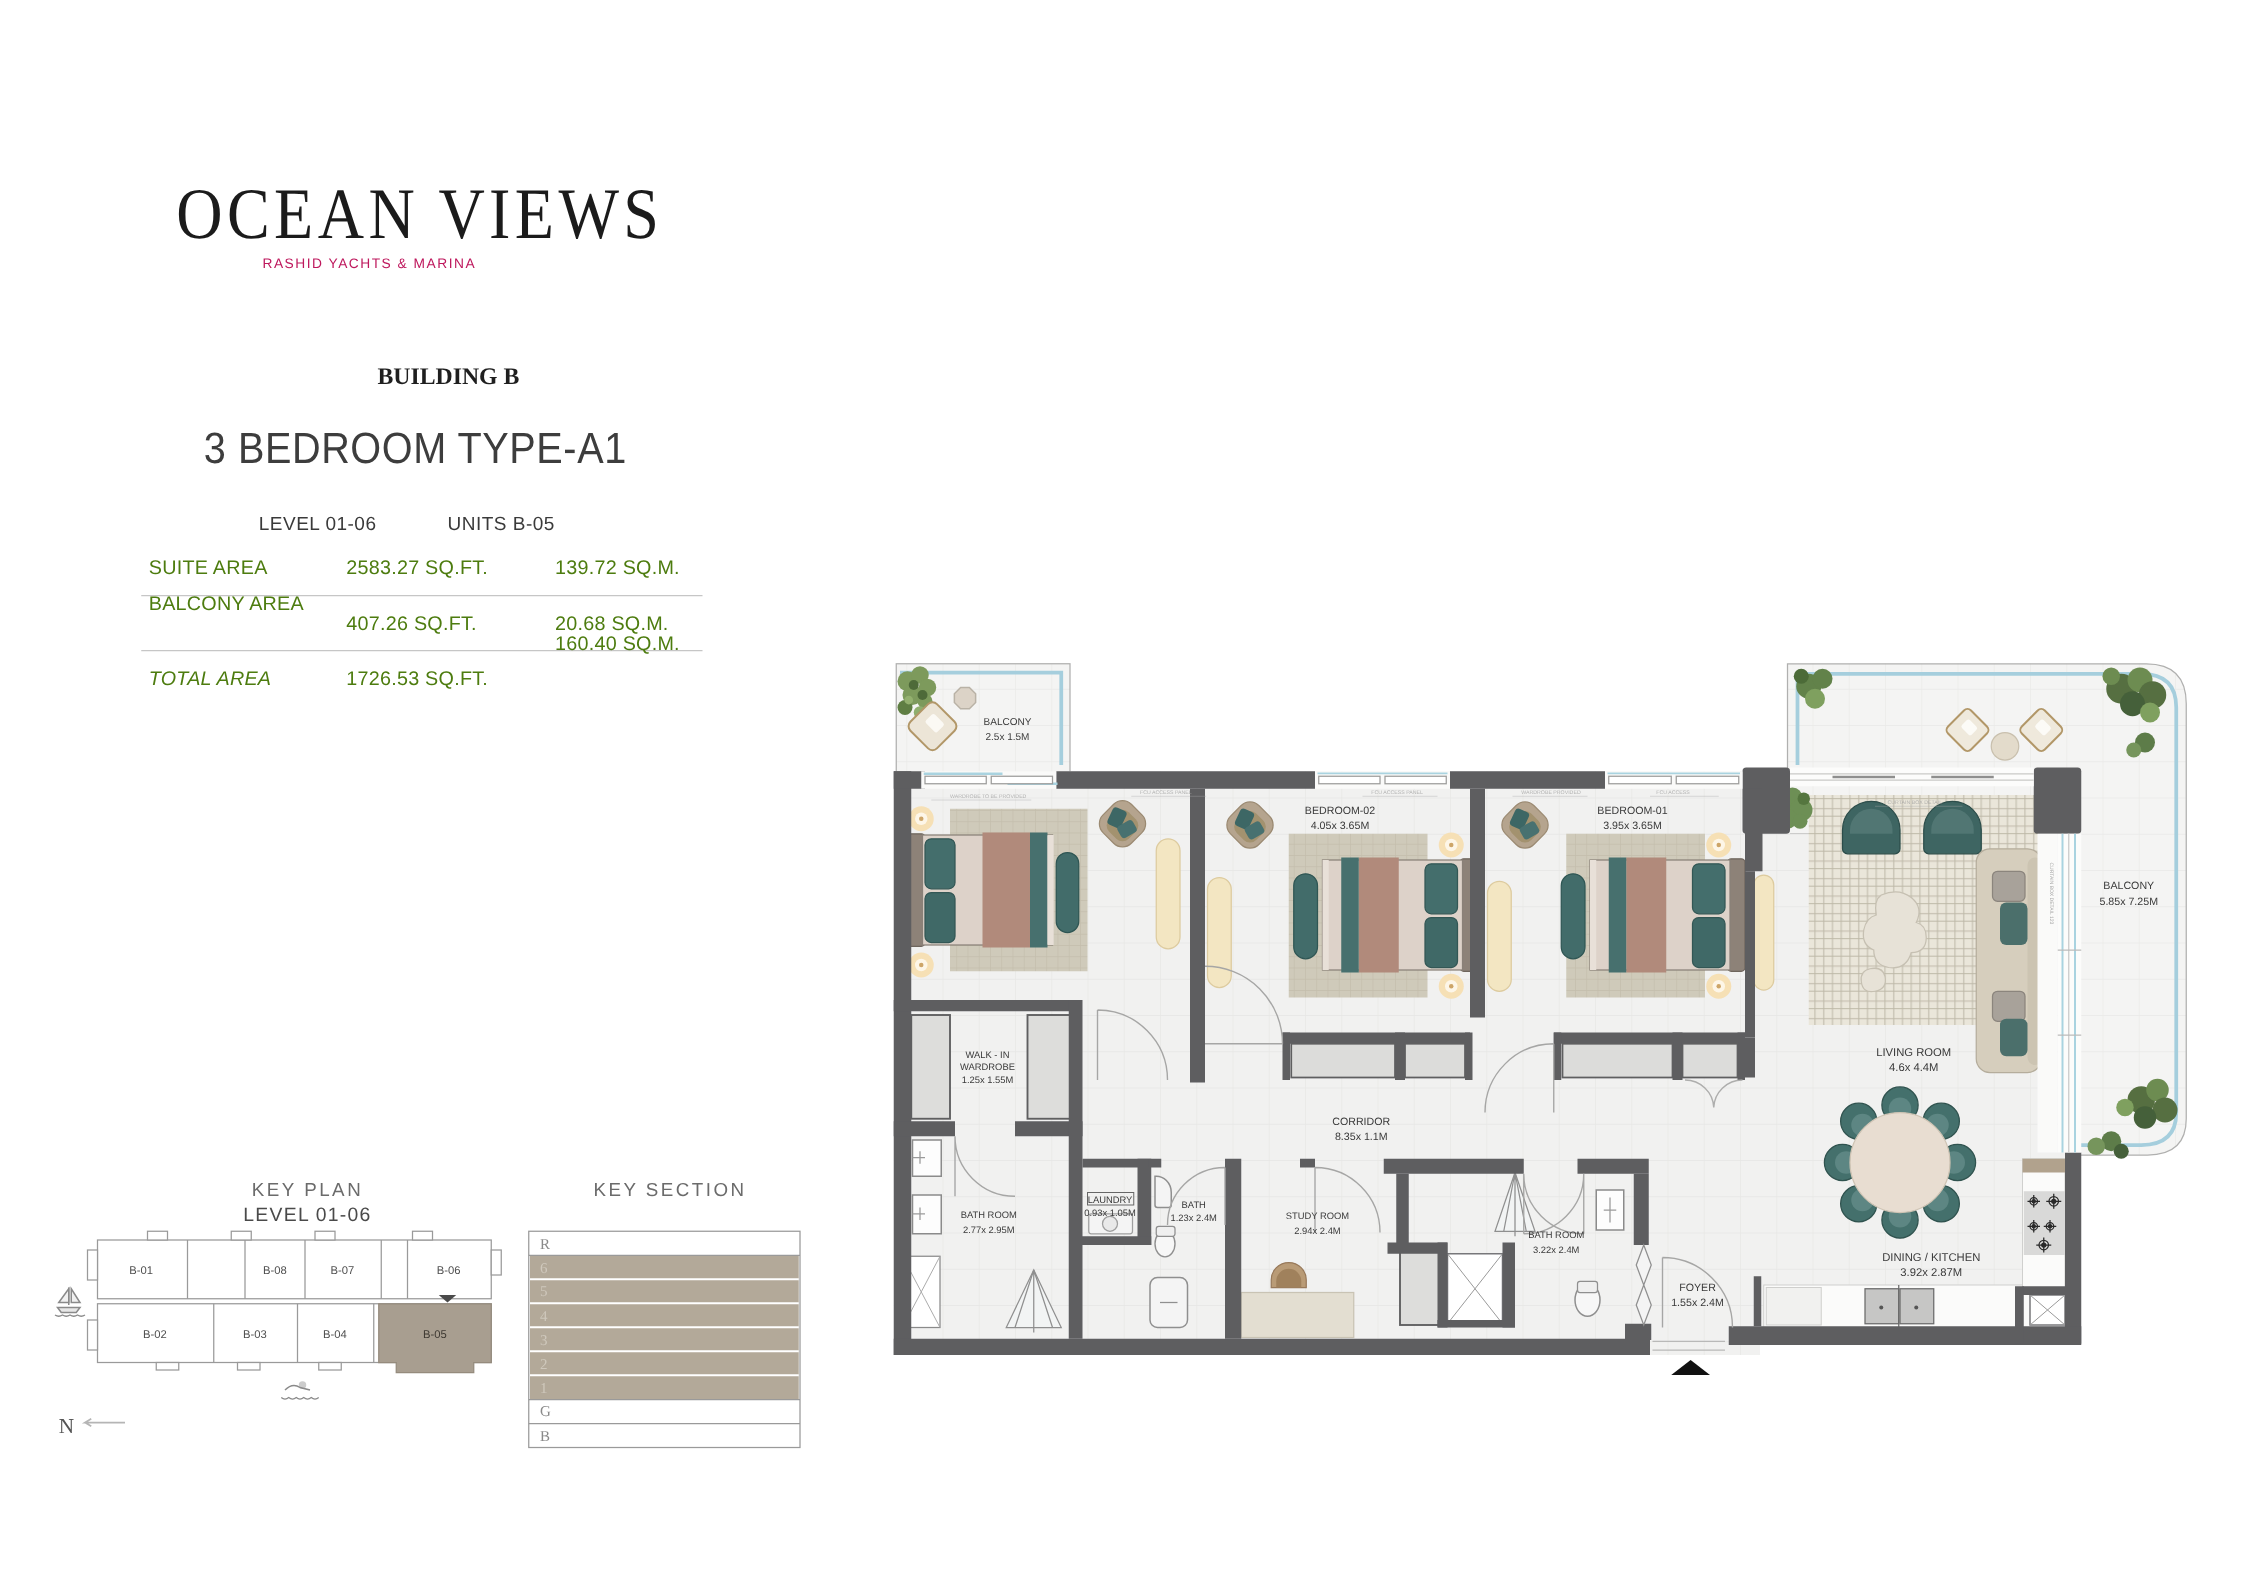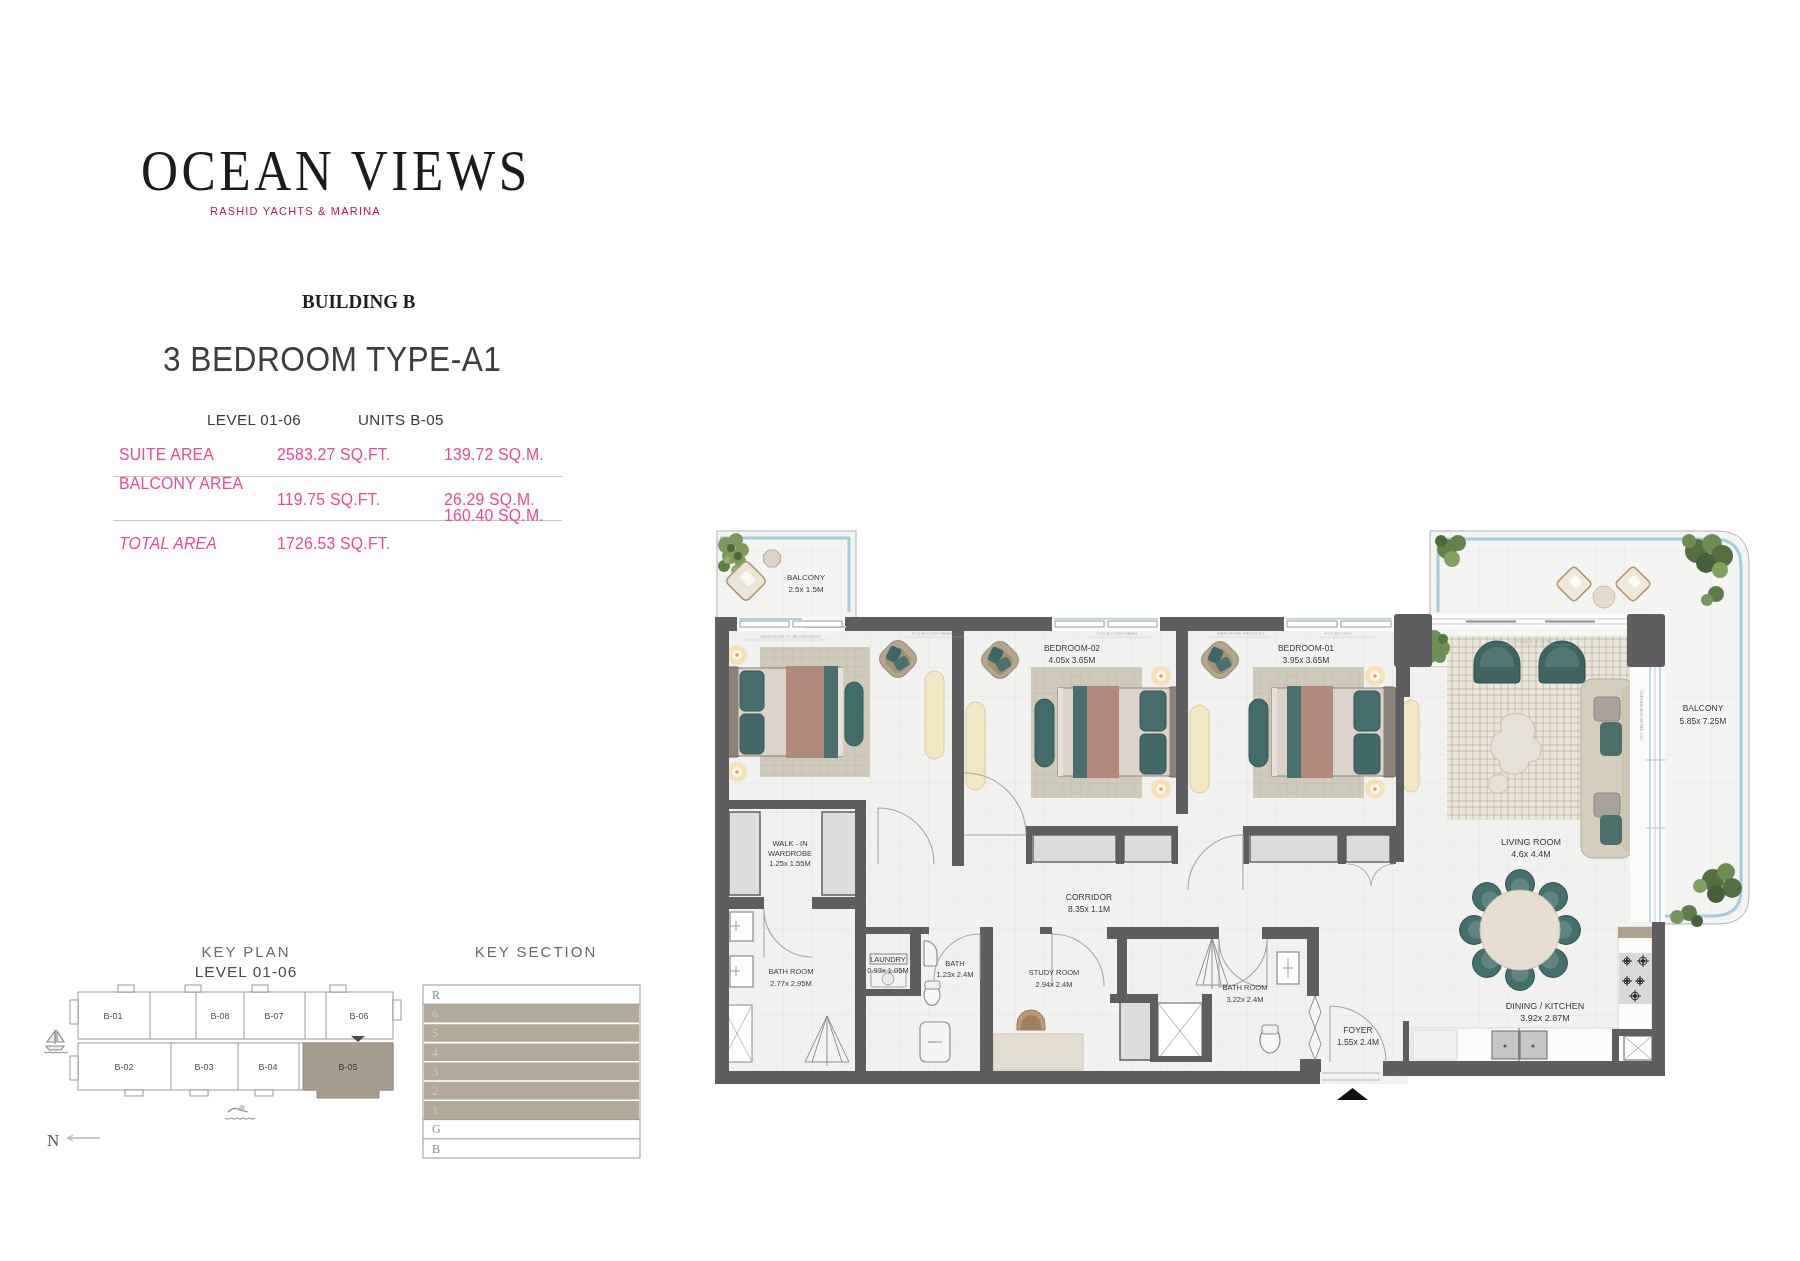--- a/index.html
+++ b/index.html
@@ -3,38 +3,38 @@
 <meta charset="utf-8">
 <style>
   html,body{margin:0;padding:0;background:#ffffff;width:1800px;height:1261px;overflow:hidden;}
   body{font-family:"Liberation Sans",sans-serif;position:relative;}
   .abs{position:absolute;white-space:nowrap;}
   .logo{font-family:"Liberation Serif",serif;font-size:58px;line-height:1;letter-spacing:4px;color:#1b1b1b;font-weight:400;transform:scaleX(0.884);transform-origin:left top;}
   .sub{font-size:11px;line-height:1;letter-spacing:1.2px;color:#be185d;}
   .bldg{font-family:"Liberation Serif",serif;font-size:19px;line-height:1;font-weight:bold;letter-spacing:0px;color:#1f1f1f;}
   .h1{font-size:35px;line-height:1;letter-spacing:0.5px;color:#3d3d3d;transform:scaleX(0.906);transform-origin:left top;}
   .lvl{font-size:15.2px;line-height:1;letter-spacing:0.4px;color:#3a3a3a;}
-  .trow{font-size:15.8px;line-height:1;letter-spacing:0.2px;color:#ec4899;}
+  .trow{font-size:15.8px;line-height:1;letter-spacing:0.2px;color:#4d7c0f;}
   .hr{position:absolute;height:1px;background:#c6c6c6;}
 </style>
 </head>
 <body>
   <div class="abs logo" style="left:141px;top:142px;">OCEAN VIEWS</div>
   <div class="abs sub" style="left:210px;top:206px;">RASHID YACHTS &amp; MARINA</div>
   <div class="abs bldg" style="left:279px;top:292px;margin-left:23px;">BUILDING B</div>
   <div class="abs h1" style="left:163px;top:341px;">3 BEDROOM TYPE-A1</div>
   <div class="abs lvl" style="left:207px;top:412px;">LEVEL 01-06</div>
   <div class="abs lvl" style="left:358px;top:412px;">UNITS B-05</div>
   <div class="abs trow" style="left:119px;top:447px;">SUITE AREA</div>
   <div class="abs trow" style="left:277px;top:447px;">2583.27 SQ.FT.</div>
   <div class="abs trow" style="left:444px;top:447px;">139.72 SQ.M.</div>
   <div class="hr" style="left:113px;top:476px;width:449px;"></div>
   <div class="abs trow" style="left:119px;top:476px;">BALCONY AREA</div>
-  <div class="abs trow" style="left:277px;top:492px;">119.75 SQ.FT.</div>
-  <div class="abs trow" style="left:444px;top:492px;">26.29 SQ.M.</div>
+  <div class="abs trow" style="left:277px;top:492px;">407.26 SQ.FT.</div>
+  <div class="abs trow" style="left:444px;top:492px;">20.68 SQ.M.</div>
   <div class="hr" style="left:113px;top:520px;width:449px;"></div>
   <div class="abs trow" style="left:119px;top:536px;font-style:italic;">TOTAL AREA</div>
   <div class="abs trow" style="left:277px;top:536px;">1726.53 SQ.FT.</div>
   <div class="abs trow" style="left:444px;top:508px;text-align:right;">160.40 SQ.M.</div>
 
 <svg class="abs" style="left:0;top:0;" width="1800" height="1261" viewBox="0 0 1800 1261">
 <defs>
   <pattern id="tile" width="29" height="29" patternUnits="userSpaceOnUse">
     <rect width="29" height="29" fill="#f1f1f0"></rect>
     <path d="M0,0H29M0,0V29" stroke="#e6e6e4" stroke-width="1" fill="none"></path>

